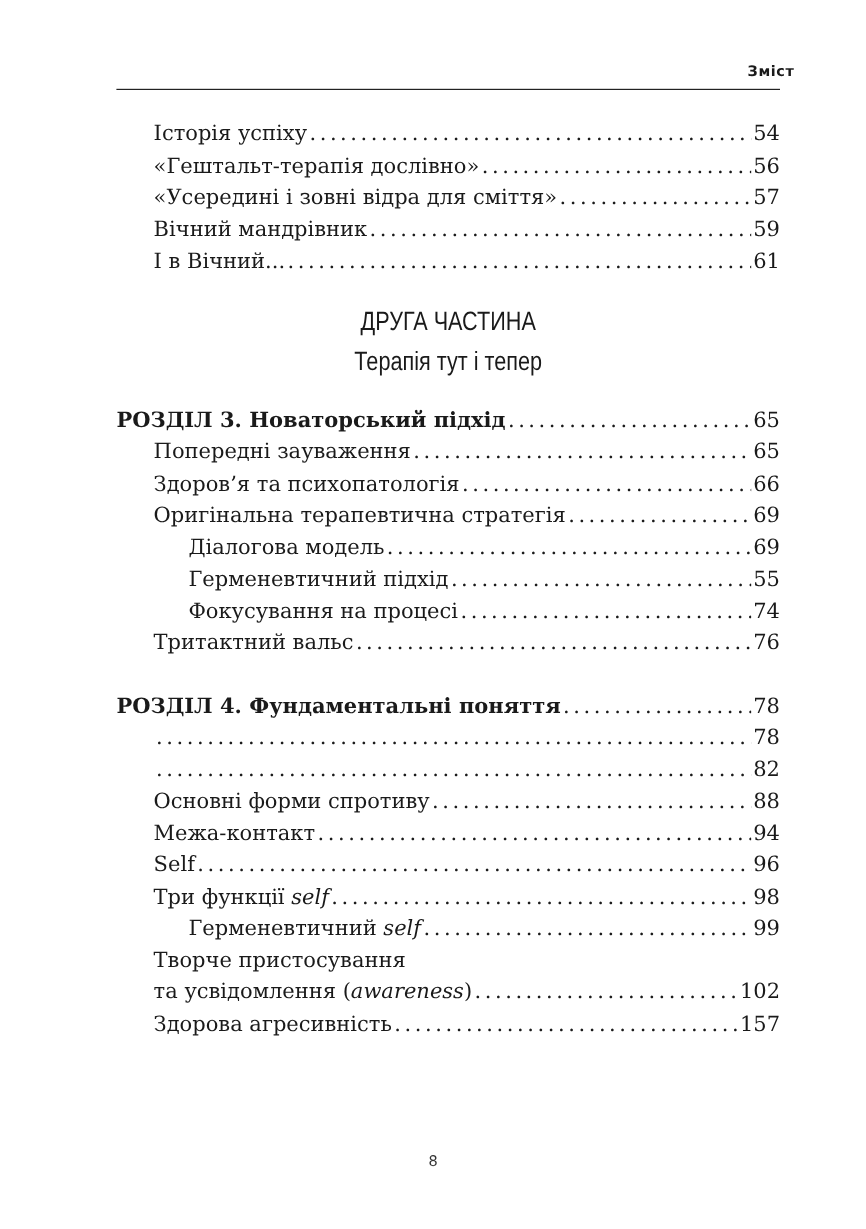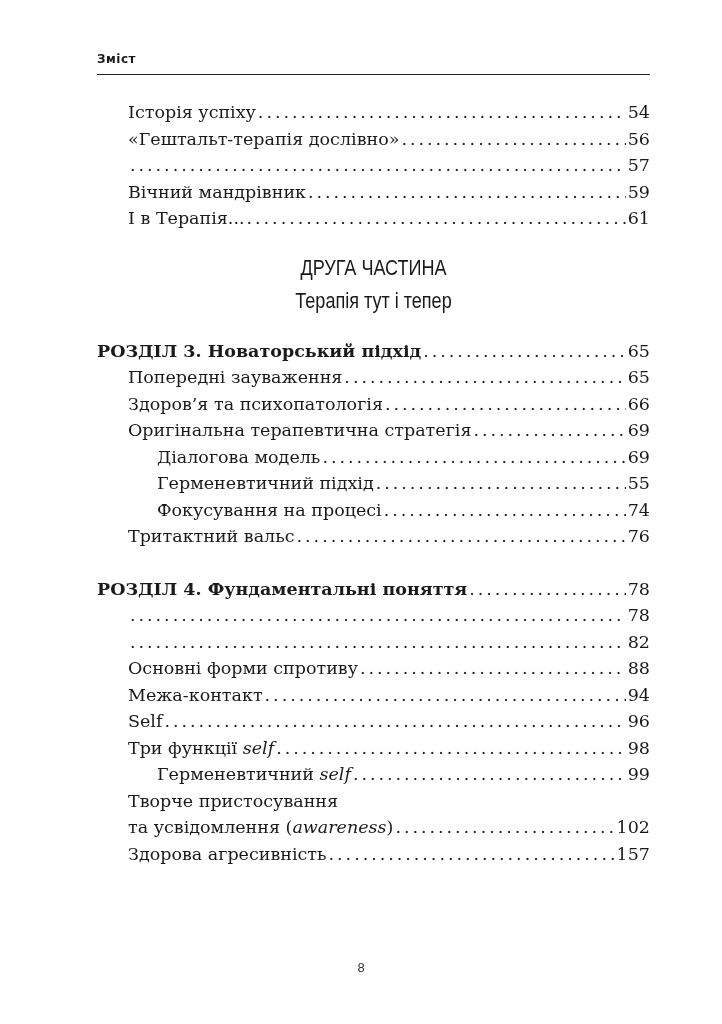--- a/index.html
+++ b/index.html
@@ -1,18 +1,18 @@
 <!DOCTYPE html>
 <html><head>
   <meta charset="utf-8">
   <style>
     html, body { margin: 0; padding: 0; background: #ffffff; }
     body { width: 722px; height: 1024px; position: relative; overflow: hidden; color: #1a1a1a; }
     .running-head {
-      position: absolute; left: 97px; width: 553px; top: 52px; text-align: left;
+      position: absolute; left: 109px; width: 553px; top: 52px; text-align: right;
       font-family: "DejaVu Sans", sans-serif; font-weight: bold; font-size: 12px; letter-spacing: 0.5px;
     }
     .rule { position: absolute; left: 97px; width: 553px; top: 74px; height: 0; border-top: 1.5px solid #222; }
     .toc { position: absolute; left: 97px; width: 553px; top: 99px; font-family: "DejaVu Serif", serif; font-size: 17.5px; }
     .row { display: flex; align-items: baseline; height: 26.5px; line-height: 26.5px; white-space: nowrap; justify-content: flex-end; }
     .row .t { flex: 0 0 auto; }
     .row .dots { flex: 1 1 auto; overflow: hidden; letter-spacing: 2.6px; margin: 0 2px; }
     .row .dots::before { content: ". . . . . . . . . . . . . . . . . . . . . . . . . . . . . . . . . . . . . . . . . . . . . . . . . . . . . . . . . . . . . . . . . . . . . . . . . . . . . . . . . . . . . . . . . . . . . . . . . . . . . . . . . . . . . . . . . . . . . . . . . . . . . . . . . . . . . . . . . . . . . . . . . . . . . . . . . . . . . . . . . . . . . . . . . . . . . . . . . . . . . . . . . . . . . . . . . . . . . . . . . . . . . . . . . . . . . . . . . . . . . . . . . . . . . . . . . . . . . . . . . . . . . . . . . . . . . . . . . . . . . . . . . . . . . . . . . . . . . . . . . . . . . . . . . . . . . . . . . . . . . . . . . . . . . . . . . . . ."; letter-spacing: -1.3px; }
     .row .p { flex: 0 0 auto; }
     .l1 { padding-left: 0; font-weight: bold; }
@@ -38,30 +38,31 @@
       <span class="t">Історія успіху</span>
       <span class="dots"></span>
       <span class="p">54</span>
     </div>
   <div class="row l2">
       <span class="t">«Гештальт-терапія дослівно»</span>
       <span class="dots"></span>
       <span class="p">56</span>
     </div>
   <div class="row l2">
+      <span class="t">«Усередині і зовні відра для сміття»</span>
       <span class="dots"></span>
       <span class="p">57</span>
     </div>
   <div class="row l2">
       <span class="t">Вічний мандрівник</span>
       <span class="dots"></span>
       <span class="p">59</span>
     </div>
   <div class="row l2">
-      <span class="t">І в Терапія...</span>
+      <span class="t">І в Вічний...</span>
       <span class="dots"></span>
       <span class="p">61</span>
     </div>
 
   <div class="part part-label">ДРУГА ЧАСТИНА</div>
   <div class="part part-title">Терапія тут і тепер</div>
 
   <div class="row l1">
       <span class="t">РОЗДІЛ 3. Новаторський підхід</span>
       <span class="dots"></span>

